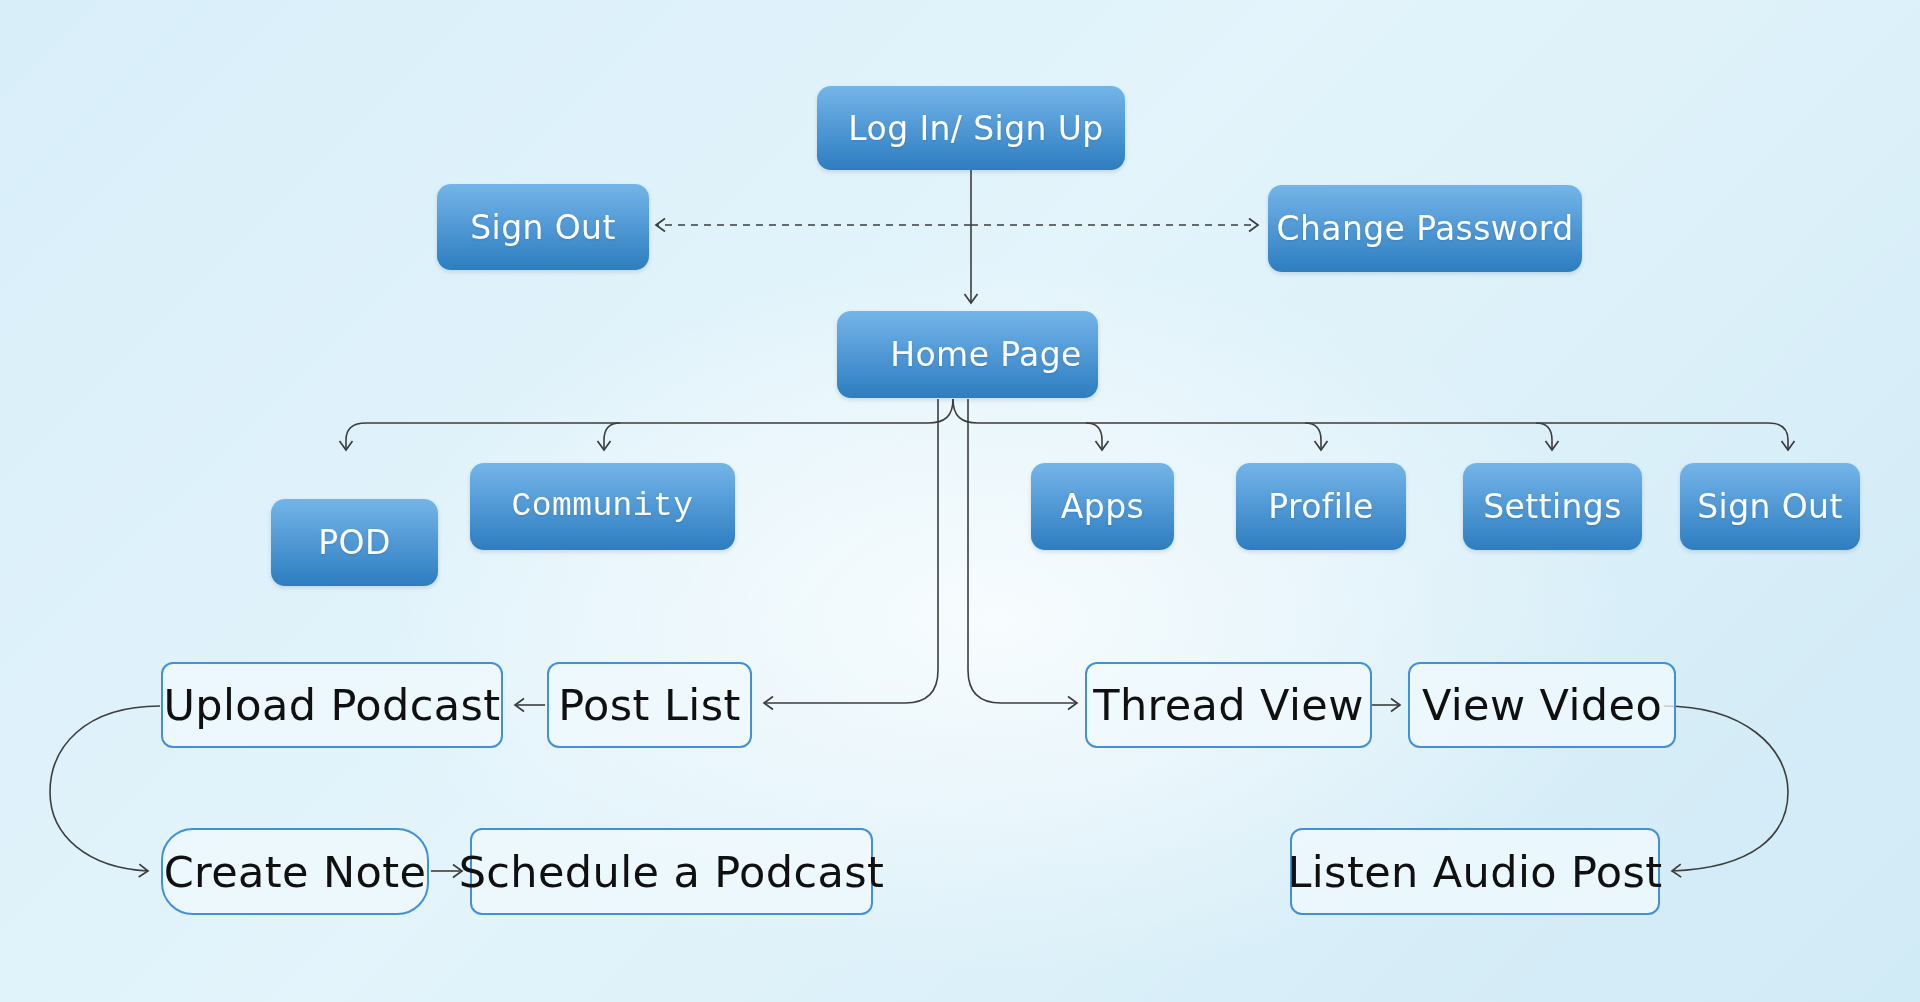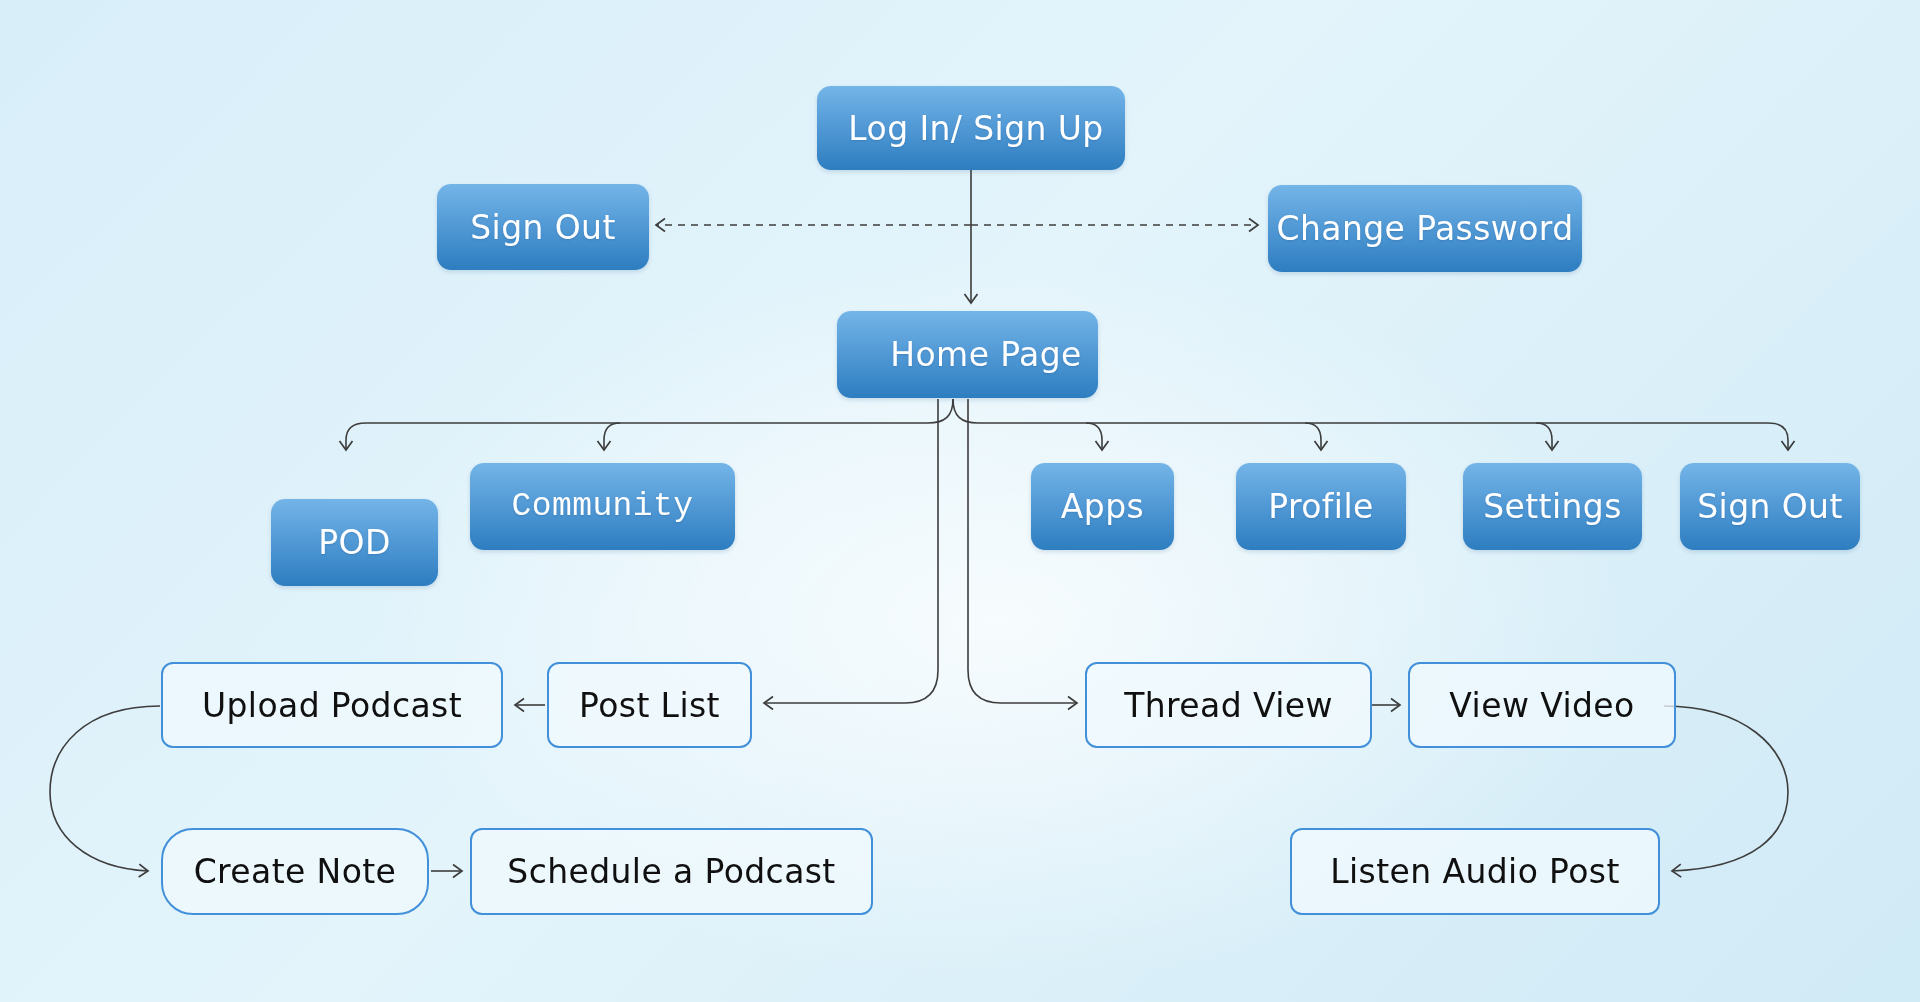--- a/index.html
+++ b/index.html
@@ -42,21 +42,21 @@
     font-size: 33px;
     font-weight: 400;
     box-shadow: 0 2px 4px rgba(40, 90, 140, 0.18);
     text-shadow: 0 1px 2px rgba(30, 80, 130, 0.25);
   }
   .node.light {
     border-radius: 12px;
     border: 2px solid #4190d9;
     background: rgba(240, 250, 254, 0.75);
     color: #101010;
-    font-size: 33px;
+    font-size: 43px;
     font-weight: 400;
   }
 </style>
 </head>
 <body>
 
 <div class="canvas">
 
   <svg class="connector-layer" width="1920" height="1002" viewBox="0 0 1920 1002">
     <defs>

